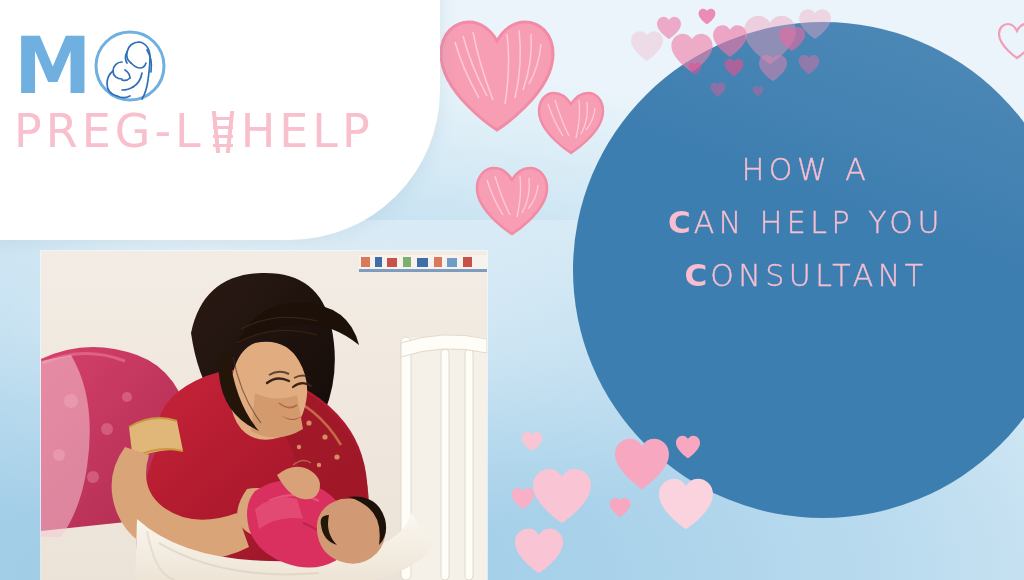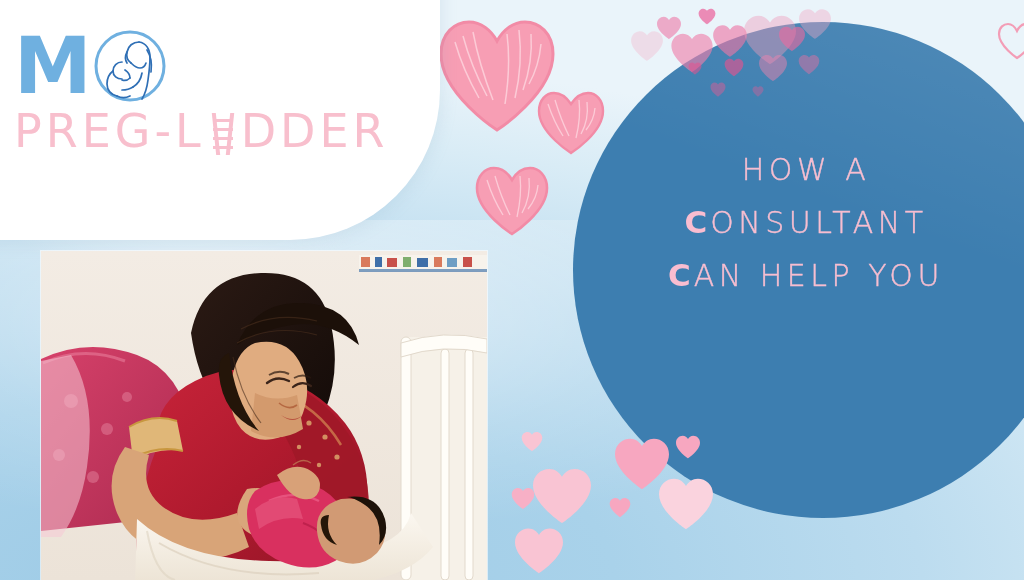--- a/index.html
+++ b/index.html
@@ -38,21 +38,21 @@
   .logo-line1{
       font-family:"DejaVu Sans", sans-serif;
       font-weight:700;font-size:78px;letter-spacing:2px;color:#6fb0e0;
       line-height:.95;white-space:nowrap;display:flex;align-items:center;
   }
   .logo-line1 .glyph{display:inline-block;}
   .mb-icon{display:inline-block;width:76px;height:76px;position:relative;margin:0 -2px;vertical-align:middle;}
   .logo-line2{
       font-family:"DejaVu Sans", sans-serif;
       font-weight:400;font-size:46px;letter-spacing:4px;color:#f8bfcd;
-      line-height:1;white-space:nowrap;display:flex;align-items:flex-end;margin-top:4px;
+      line-height:1;white-space:nowrap;display:flex;align-items:center;margin-top:4px;
   }
   .ladder{display:inline-block;width:30px;height:42px;position:relative;margin:0 3px -1px 3px;}
   .ladder i{position:absolute;background:#f8bfcd;}
   .ladder .rail-l{left:6px;top:0;width:4px;height:42px;transform:skewX(6deg);}
   .ladder .rail-r{right:6px;top:0;width:4px;height:42px;transform:skewX(-6deg);}
   .ladder .rung{left:5px;width:20px;height:3px;}
 
   
   .photo{position:absolute;left:41px;top:251px;width:446px;height:329px;
       overflow:hidden;background:#efe6de;box-shadow:0 0 0 1px rgba(255,255,255,.6);}
@@ -209,21 +209,21 @@
     <div class="logo-line2">
       <span>PREG-L</span>
       <span class="ladder">
         <i class="rail-l"></i>
           <i class="rail-r"></i>
         <i class="rung" style="top:6px;"></i>
         <i class="rung" style="top:15px;"></i>
         <i class="rung" style="top:24px;"></i>
         <i class="rung" style="top:33px;"></i>
       </span>
-      <span>DDER</span>
+      <span>HELP</span>
     </div>
   </div>
 
   <div class="photo">
     <svg viewBox="0 0 446 329" xmlns="http://www.w3.org/2000/svg" preserveAspectRatio="xMidYMid slice">
       <defs>
         <linearGradient id="wall" x1="0" y1="0" x2="0" y2="1">
           <stop offset="0" stop-color="#f3ece4"></stop>
             <stop offset="1" stop-color="#ece3d8"></stop>
         </linearGradient>
@@ -341,17 +341,17 @@
       <path d="M252 214 q10 -8 18 -2" fill="none" stroke="#c08359" stroke-width="1.4" opacity=".7"></path>
 
       <path d="M214 258 q20 -16 42 -10 l6 20 q-24 -4 -44 10 z" fill="#e24a74"></path>
 
       <rect width="446" height="329" fill="none"></rect>
     </svg>
   </div>
 
   <div class="headline">
     <span class="ln"><span>HOW A</span></span>
+    <span class="ln"><span class="cap">C</span><span>AN HELP YOU</span></span>
     <span class="ln"><span class="cap">C</span><span>ONSULTANT</span></span>
-    <span class="ln"><span class="cap">C</span><span>AN HELP YOU</span></span>
   </div>
 
 </div>
 
 </body></html>

